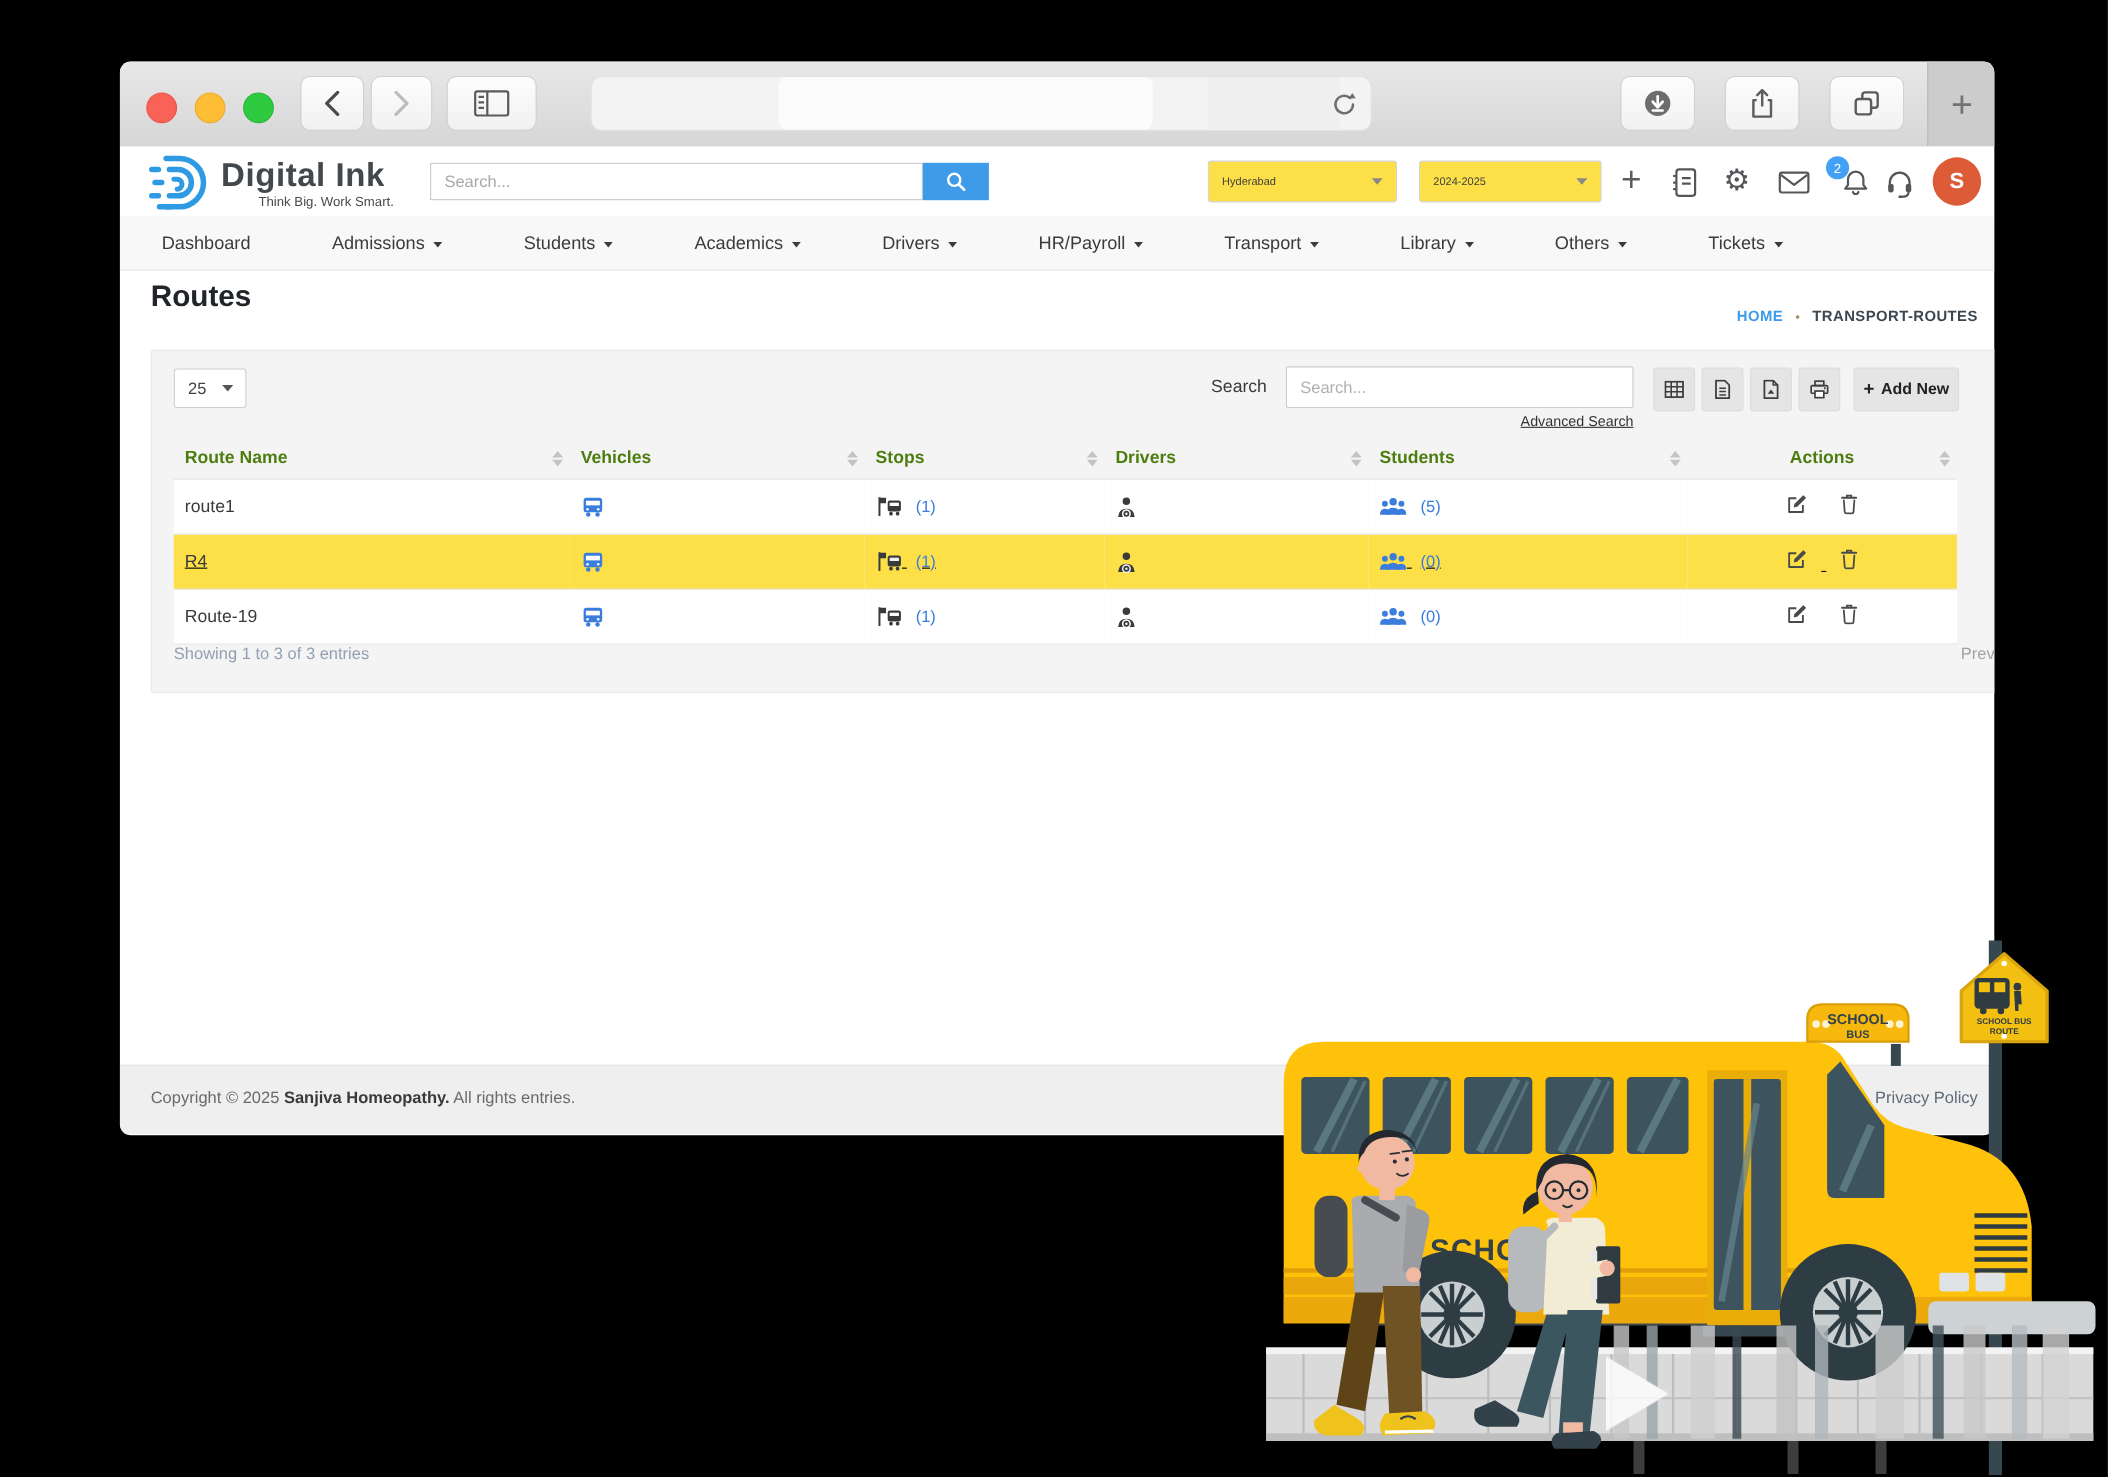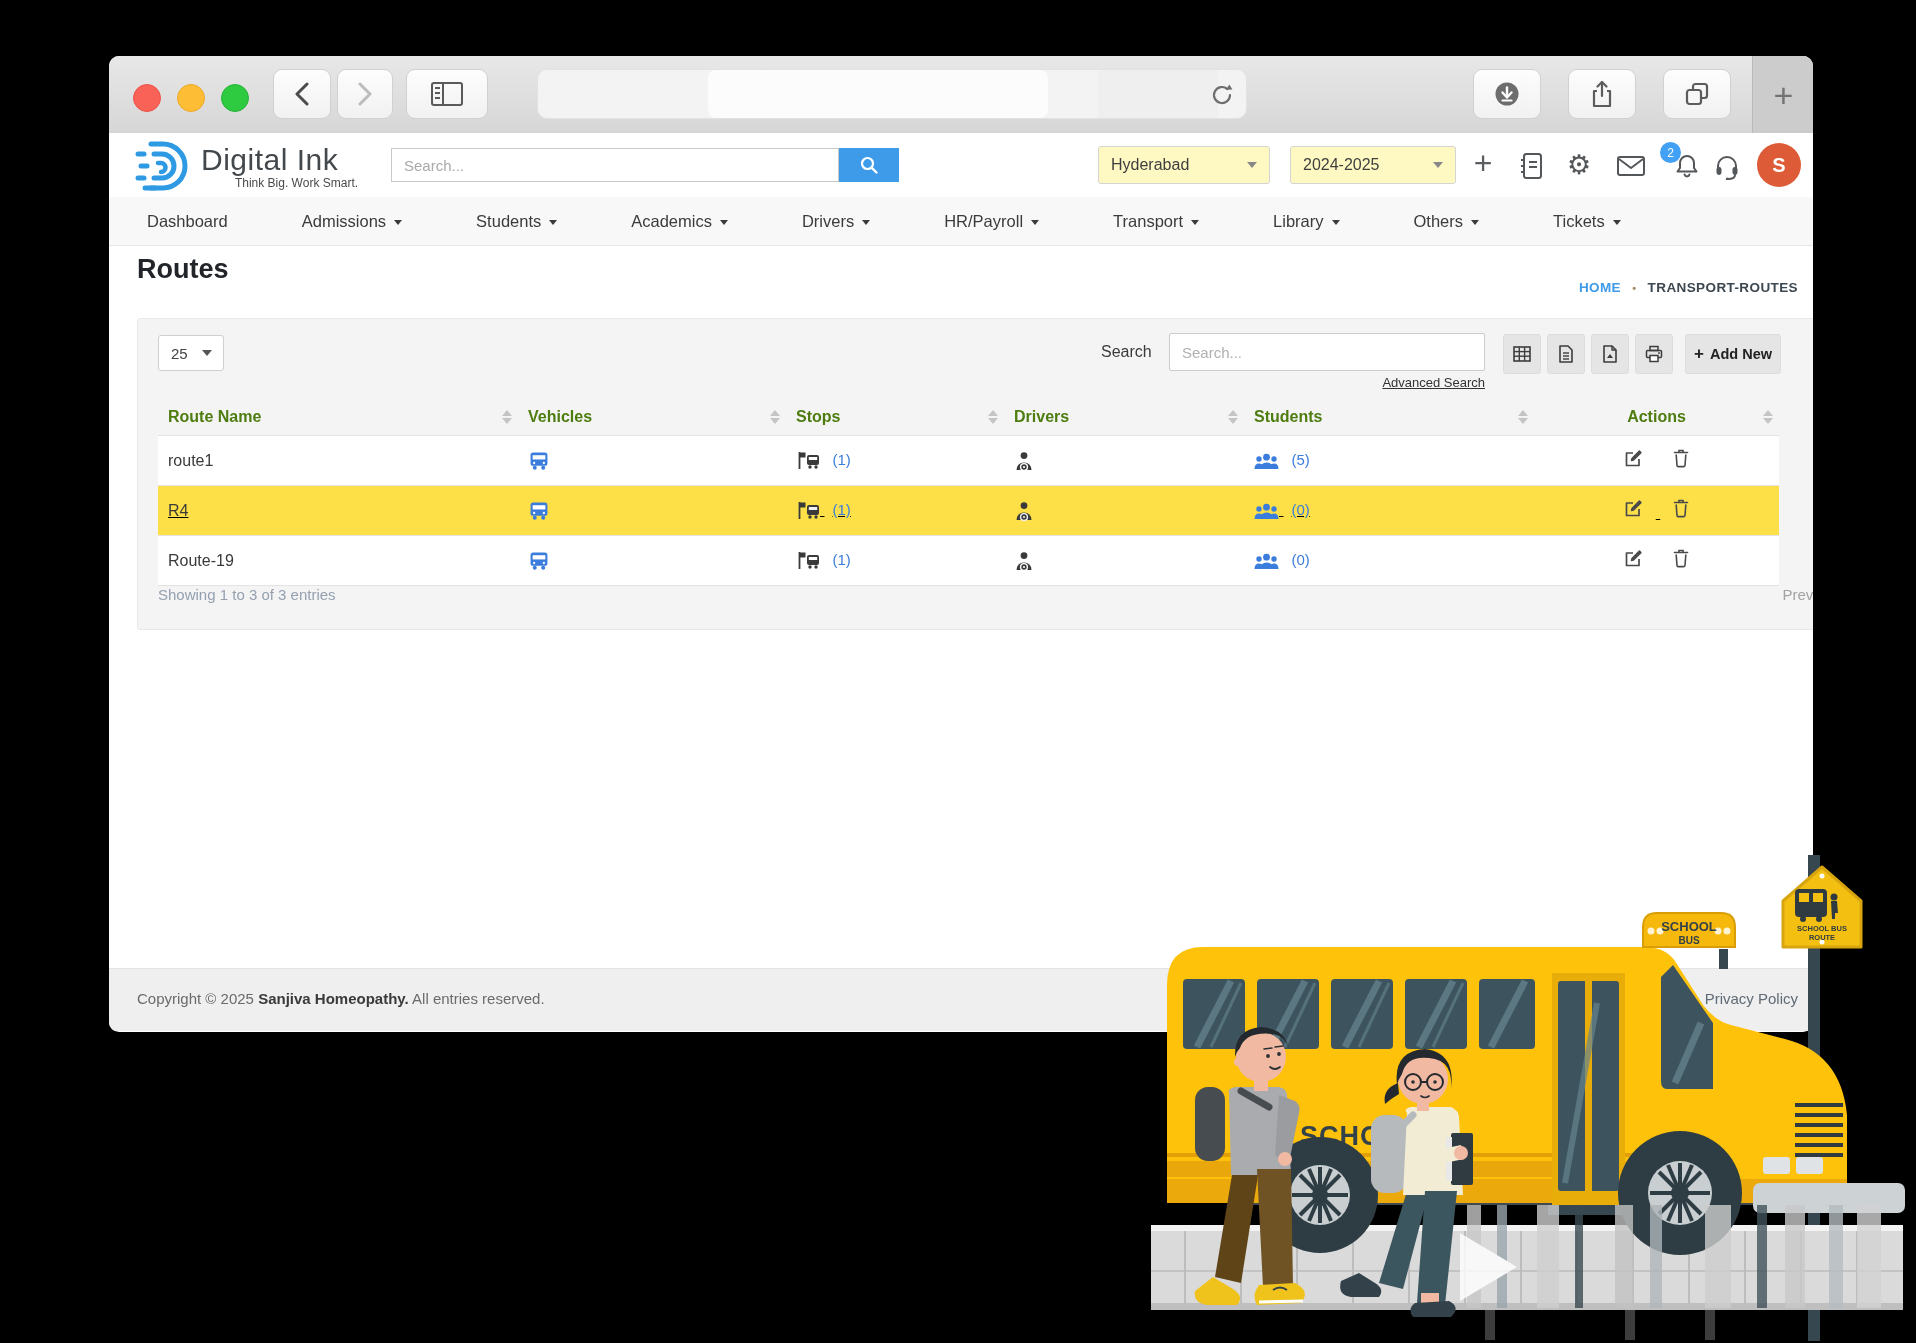--- a/index.html
+++ b/index.html
@@ -23,30 +23,30 @@
           background:#f4f3f4;border:1px solid #e3e2e3;box-sizing:border-box;}
   .url-white{position:absolute;left:170px;top:0;width:340px;height:48px;background:#fcfcfc;border-radius:8px;}
   .url-grey{position:absolute;left:560px;top:0;width:120px;height:48px;background:#f0eff0;}
   .refresh{position:absolute;right:12px;top:13px;width:24px;height:24px;}
   .newtab-zone{position:absolute;left:1643px;top:0;width:61px;height:77px;background:#cdcccd;
                border-left:1px solid #bbbabb;display:flex;align-items:center;justify-content:center;}
   .newtab-zone span{font-size:34px;font-weight:300;color:#737373;line-height:1;}
 
   
   .appbar{position:absolute;left:0;top:77px;right:0;height:64px;background:#fff;border-bottom:1px solid #ededed;}
-  .logo-title{position:absolute;left:92px;top:10px;font-size:30px;font-weight:normal;color:#43484d;letter-spacing:.5px;}
+  .logo-title{position:absolute;left:92px;top:10px;font-size:30px;font-weight:bold;color:#43484d;letter-spacing:.5px;}
   .logo-tag{position:absolute;left:120px;top:43px;width:135px;text-align:center;font-size:12px;color:#4a4a4a;}
   .hsearch{position:absolute;left:282px;top:15px;width:448px;height:34px;border:1px solid #c9c9c9;
            box-sizing:border-box;padding:0 12px;font-size:15px;color:#333;outline:none;
            font-family:"Liberation Sans",sans-serif;}
   .hsearch::placeholder{color:#a9a9a9;}
   .hsearch-btn{position:absolute;left:730px;top:15px;width:60px;height:34px;background:#3d9be9;border:none;
                display:flex;align-items:center;justify-content:center;cursor:pointer;}
-  .hselect{position:absolute;top:13px;height:38px;background:#fef9c3;border:1px solid #d4d4d4;border-radius:3px;
-           box-sizing:border-box;display:flex;align-items:center;padding:0 12px;font-size:16px;color:#3f3f3f;}
+  .hselect{position:absolute;top:13px;height:38px;background:#fde047;border:1px solid #d4d4d4;border-radius:3px;
+           box-sizing:border-box;display:flex;align-items:center;padding:0 12px;font-size:10px;color:#3f3f3f;}
   .hselect .car{margin-left:auto;}
   .caret-down{display:inline-block;width:0;height:0;border-left:5px solid transparent;
               border-right:5px solid transparent;border-top:6px solid #888;}
   .hicon{position:absolute;top:18px;display:flex;align-items:center;justify-content:center;width:32px;height:30px;}
   .badge{position:absolute;left:1549px;top:7px;width:21px;height:21px;border-radius:50%;background:#42a0f5;
          color:#fff;font-size:12px;display:flex;align-items:center;justify-content:center;border:2px solid #fff;}
   .avatar{position:absolute;left:1648px;top:10px;width:44px;height:44px;border-radius:50%;background:#dd5b36;
           color:#fff;font-size:20px;font-weight:bold;display:flex;align-items:center;justify-content:center;}
   .gear-glyph{font-family:"DejaVu Sans",sans-serif;font-size:27px;color:#54575a;line-height:1;}
   .plus-glyph{font-size:32px;font-weight:300;color:#5a5e62;line-height:1;}
@@ -631,21 +631,21 @@
         <span class="mut">Previous</span>
         <span class="pg">1</span>
         <span class="mut">Next</span>
       </div>
     </div>
 
     <div class="footerbar">
       <div class="copy">
         <span>Copyright © 2025</span>
         <span class="dark">Sanjiva Homeopathy.</span>
-        <span>All entries reserved.</span>
+        <span>All rights entries.</span>
       </div>
       <div class="privacy">Privacy Policy</div>
     </div>
   </div>
 
   <svg class="illus" viewBox="0 0 771 490">
 
     <rect x="663" y="2" width="12" height="486" fill="#37474f"></rect>
 
     <g>

